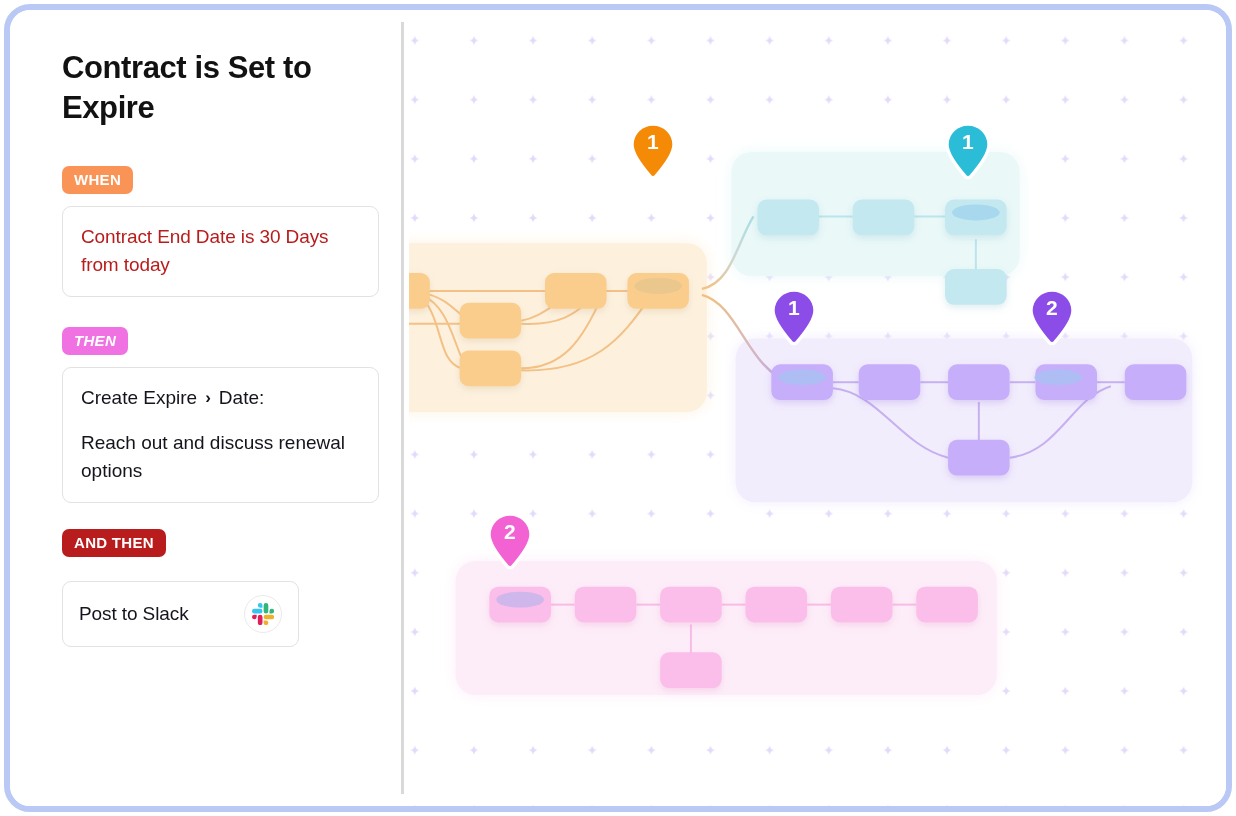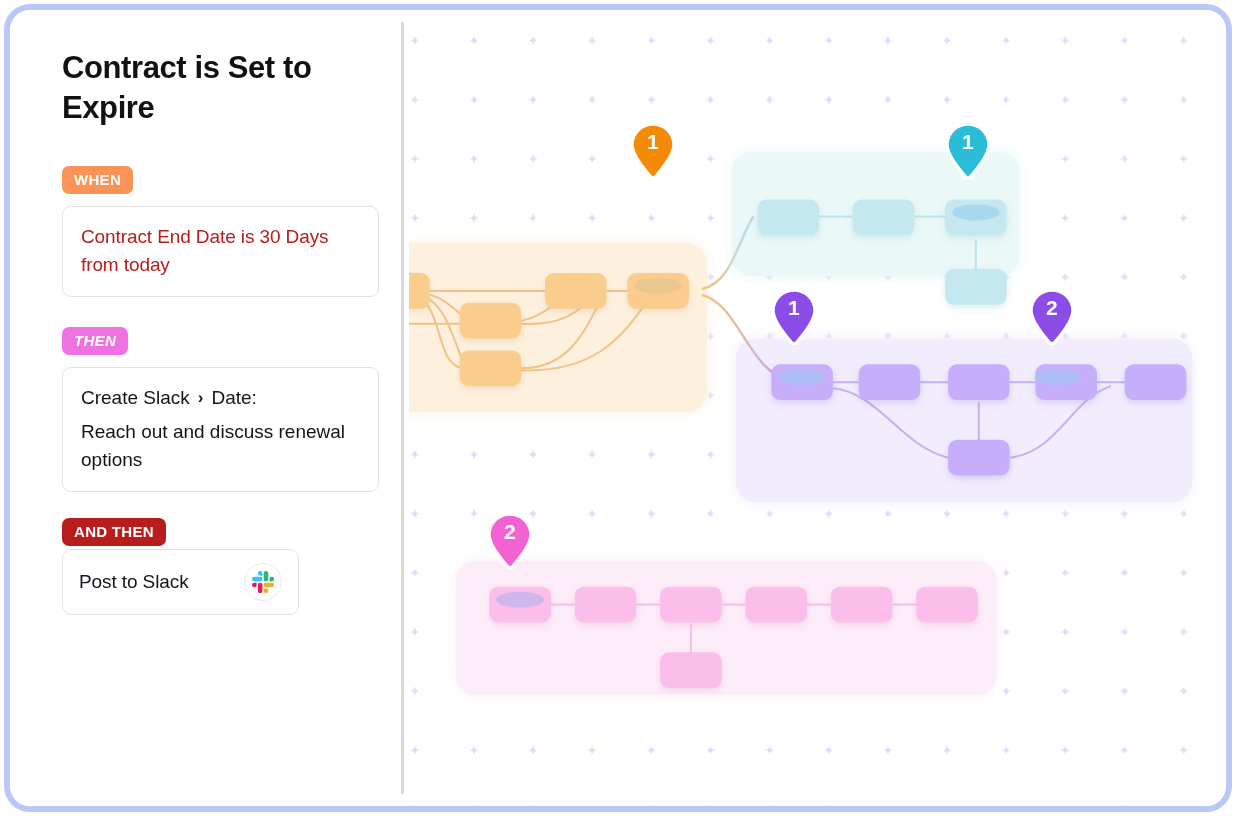--- a/index.html
+++ b/index.html
@@ -108,25 +108,25 @@
     font-weight: 700;
     color: #14141c;
     line-height: 1;
     position: relative;
     top: -1px;
   }
   .action-body {
     font-size: 19px;
     line-height: 28px;
     color: #14141c;
-    margin-top: 6px;
+    margin-top: 17px;
   }
 
   .slack-card {
-    margin-top: 3px;
+    margin-top: 24px;
     background: #ffffff;
     border: 1.5px solid #e2e2e2;
     border-radius: 9px;
     padding: 13px 16px;
     width: 237px;
     display: flex;
     align-items: center;
     justify-content: space-between;
     gap: 14px;
   }
@@ -397,21 +397,21 @@
         <div class="card">
           <div class="card-text">Contract End Date is 30 Days from today</div>
         </div>
 
         <div class="gap-lg"></div>
 
         
         <span class="badge badge-then">THEN</span>
         <div class="card">
           <div class="action-line">
-            <span>Create Slack</span>
+            <span>Create Expire</span>
             <span class="chevron">›</span>
             <span>Date:</span>
           </div>
           <div class="action-body">Reach out and discuss renewal options</div>
         </div>
 
         <div class="gap-md"></div>
 
         
         <span class="badge badge-andthen">AND THEN</span>

